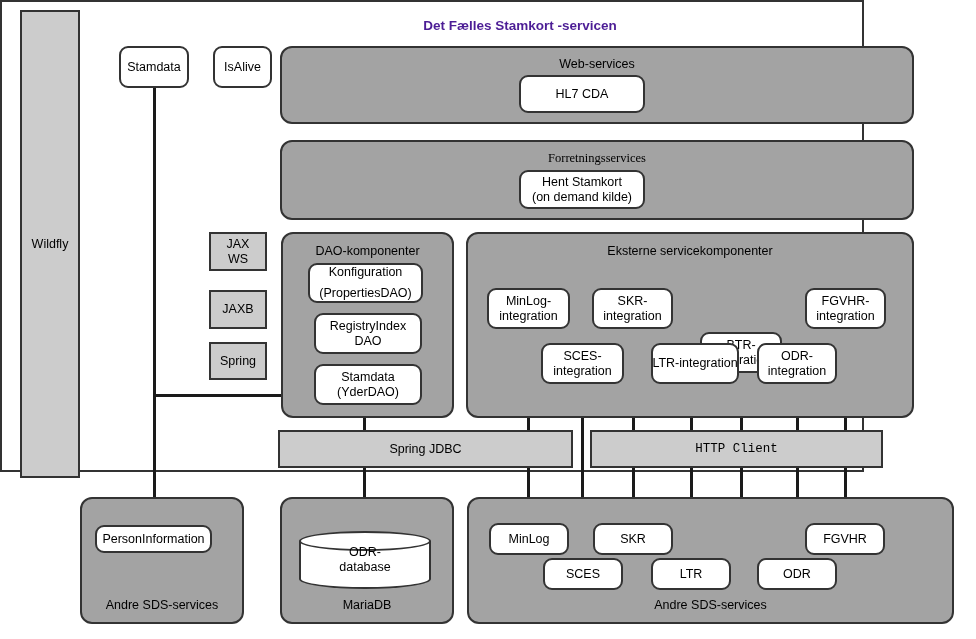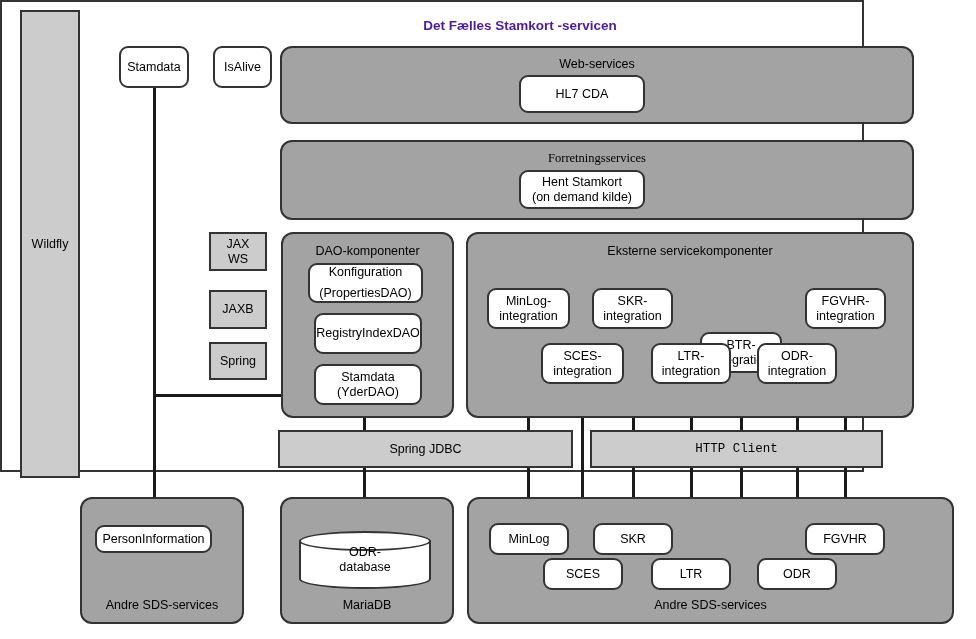--- a/index.html
+++ b/index.html
@@ -99,21 +99,21 @@
     <span class="fs12">Spring</span>
   </div>
 
   <div class="round-lg" style="position:absolute;left:281px;top:232px;width:169px;height:182px;">
     <div class="panel-title" style="top:10px;">DAO-komponenter</div>
   </div>
   <div class="round-sm box" style="left:308px;top:263px;width:115px;height:40px;flex-direction:column;justify-content:space-between;">
     <span class="fs12">Konfiguration</span>
     <span class="fs12">(PropertiesDAO)</span>
   </div>
-  <div class="round-sm box" style="left:314px;top:313px;width:108px;height:41px;flex-direction:row;">
+  <div class="round-sm box" style="left:314px;top:313px;width:108px;height:41px;flex-direction:column;">
     <span class="fs12">RegistryIndex</span>
     <span class="fs12">DAO</span>
   </div>
   <div class="round-sm box" style="left:314px;top:364px;width:108px;height:41px;flex-direction:column;">
     <span class="fs12">Stamdata</span>
     <span class="fs12">(YderDAO)</span>
   </div>
 
   <div class="round-lg" style="position:absolute;left:466px;top:232px;width:444px;height:182px;">
     <div class="panel-title" style="top:10px;">Eksterne servicekomponenter</div>
@@ -133,21 +133,21 @@
   </div>
   <div class="round-sm box" style="left:805px;top:288px;width:81px;height:41px;flex-direction:column;">
     <span class="fs12">FGVHR-</span>
     <span class="fs12">integration</span>
   </div>
 
   <div class="round-sm box" style="left:541px;top:343px;width:83px;height:41px;flex-direction:column;">
     <span class="fs12">SCES-</span>
     <span class="fs12">integration</span>
   </div>
-  <div class="round-sm box" style="left:651px;top:343px;width:80px;height:41px;flex-direction:column;text-align:center;">
+  <div class="round-sm box" style="left:651px;top:343px;width:88px;height:41px;text-align:center;">
     <span class="fs12">LTR-</span>
     <span class="fs12">integration</span>
   </div>
   <div class="round-sm box" style="left:757px;top:343px;width:80px;height:41px;flex-direction:column;">
     <span class="fs12">ODR-</span>
     <span class="fs12">integration</span>
   </div>
 
   <div class="rect-gray box" style="left:278px;top:430px;width:295px;height:38px;">
     <span class="fs12">Spring JDBC</span>

